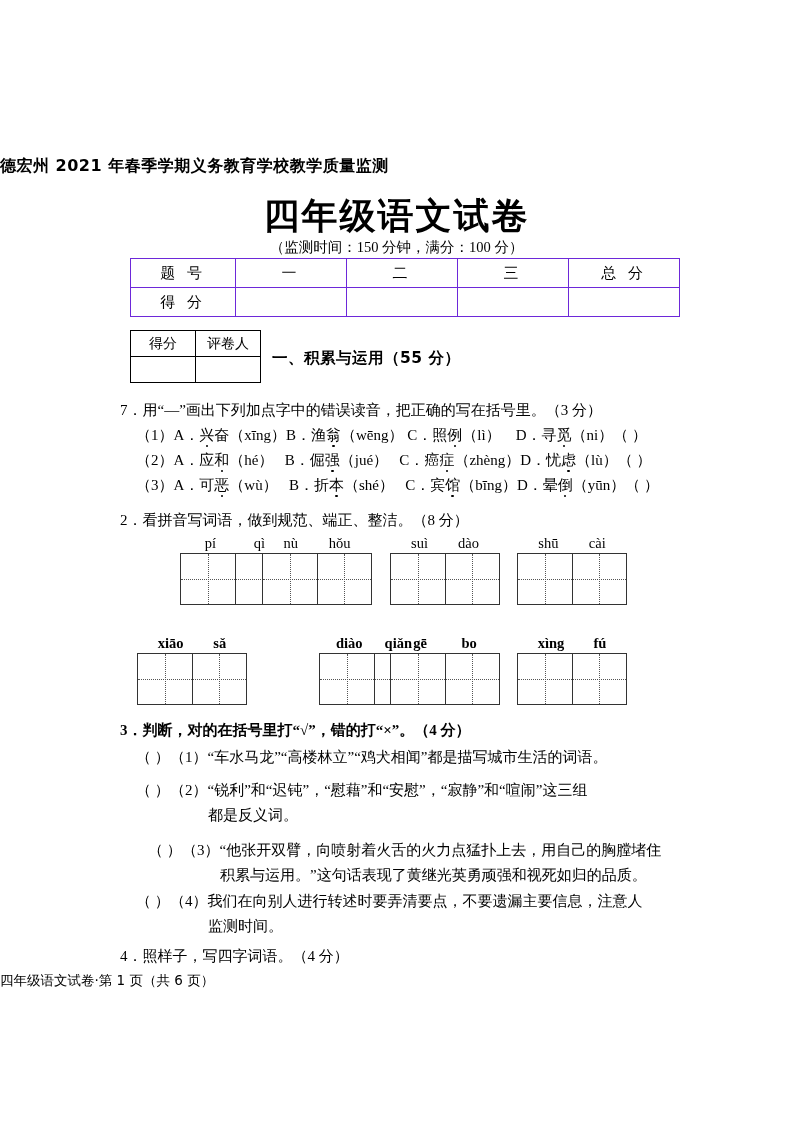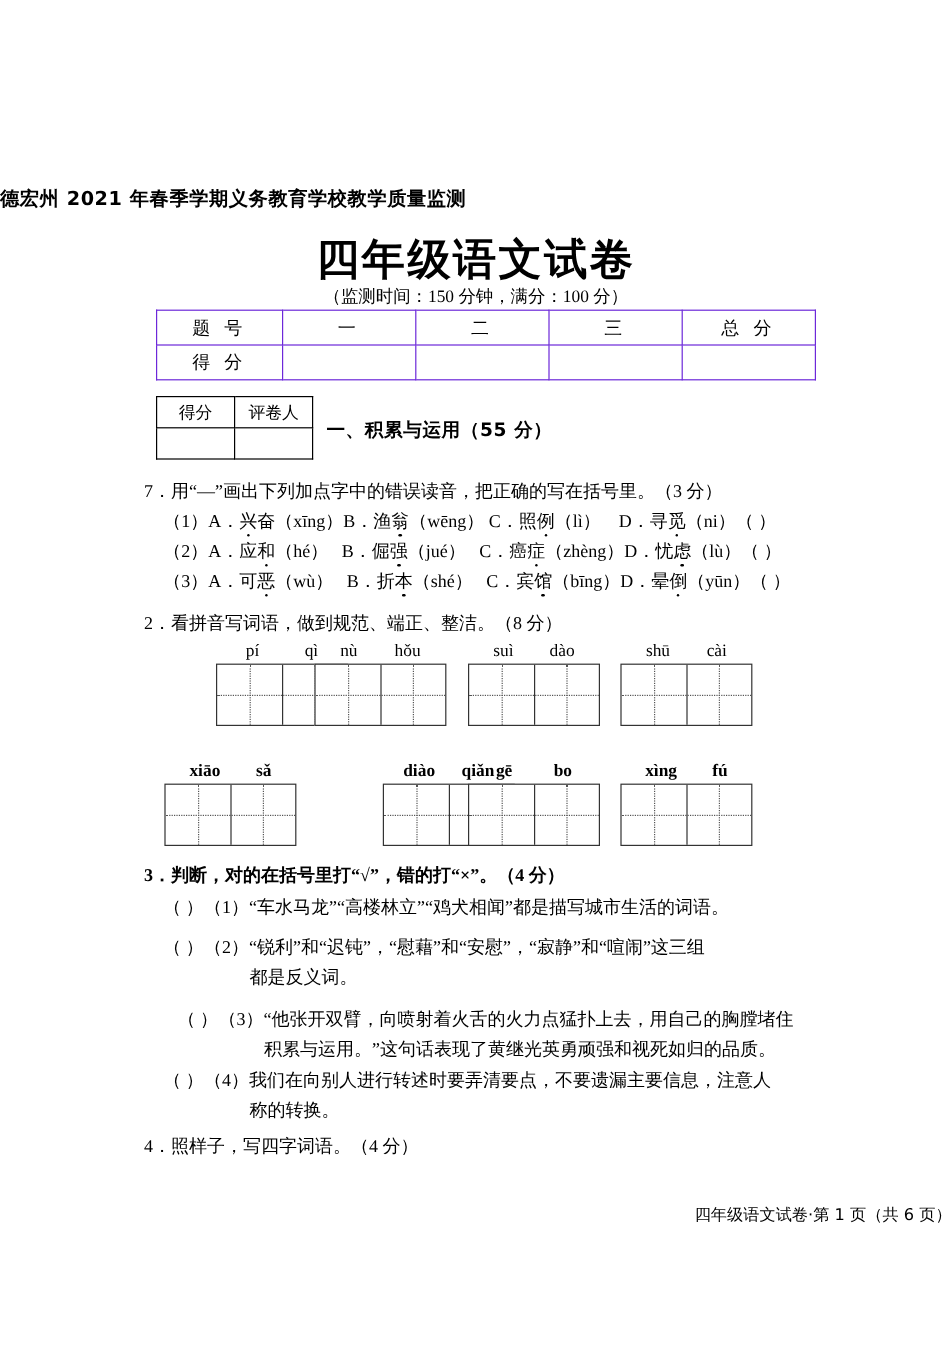--- a/index.html
+++ b/index.html
@@ -184,24 +184,23 @@
   .judge-cont {
     display: block;
     padding-left: 72px;
   }
 
   
   .footer {
     position: absolute;
     left: 0; top: 972px;
     width: 793px;
-    text-align: right;
+    text-align: left;
     font-size: 13.5px;
     font-family: "DejaVu Sans", "Liberation Sans", sans-serif;
-    margin-top: 32px;
   }
 </style>
 </head>
 <body>
 
 <div class="page">
 
   <div class="main-title">德宏州 2021 年春季学期义务教育学校教学质量监测</div>
   <div class="sub-title">四年级语文试卷</div>
   <div class="exam-meta">（监测时间：150 分钟，满分：100 分）</div>
@@ -353,20 +352,20 @@
     <span class="judge-cont">都是反义词。</span>
   </div>
 
   <div class="judge-item" style="left:148px; top:838px;">
     <span class="judge-paren">（      ）</span><span>（3）</span><span>“他张开双臂，向喷射着火舌的火力点猛扑上去，用自己的胸膛堵住</span>
     <span class="judge-cont">积累与运用。”这句话表现了黄继光英勇顽强和视死如归的品质。</span>
   </div>
 
   <div class="judge-item" style="left:136px; top:889px;">
     <span class="judge-paren">（      ）</span><span>（4）</span><span>我们在向别人进行转述时要弄清要点，不要遗漏主要信息，注意人</span>
-    <span class="judge-cont">称的转换。</span>
+    <span class="judge-cont">监测时间。</span>
   </div>
 
   <div class="q q-stem" style="left:120px; top:944px;">4．照样子，写四字词语。（4 分）</div>
 
   <div class="footer">四年级语文试卷·第 1 页（共 6 页）</div>
 
 </div>
 
 </body></html>

